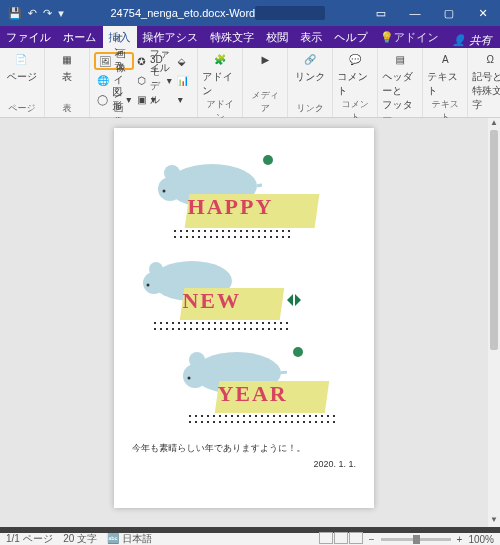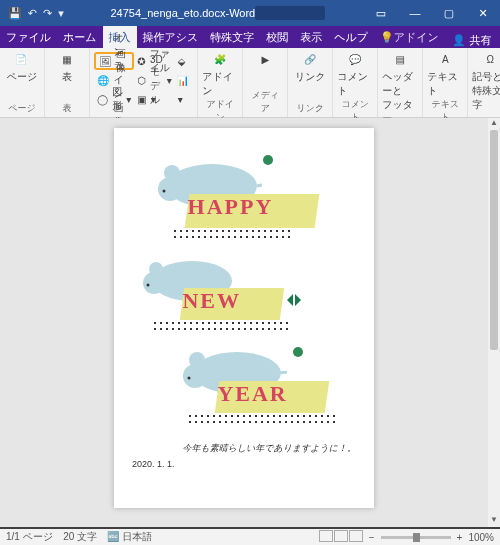--- a/index.html
+++ b/index.html
@@ -8,47 +8,47 @@
   .qat { display: flex; align-items: center; gap: 6px; padding: 0 8px; }
   .qat span { opacity: .9; }
   .title-center { flex: 1; text-align: center; display: flex; align-items: center; justify-content: center; }
   .user-badge { width: 70px; height: 14px; background: #1e3f77; border-radius: 2px; }
   .win-controls { display: flex; }
   .win-controls div { width: 34px; height: 26px; display: flex; align-items: center; justify-content: center; font-size: 11px; }
   .tabs { height: 22px; background: #4c1d95; display: flex; align-items: flex-end; font-size: 11px; color: #fff; }
   .tab { padding: 0 6px; height: 100%; display: flex; align-items: center; cursor: pointer; }
   .tab.active { background: #f3f3f3; color: #2b579a; }
   .tab.tell { opacity: .85; }
-  .share { padding: 0 8px; }
+  .share { padding: 0 8px; font-style: italic; }
   .ribbon { height: 70px; background: #f3f3f3; border-bottom: 1px solid #d0d0d0; display: flex; }
   .group { border-right: 1px solid #e0e0e0; padding: 2px 4px 0; display: flex; flex-direction: column; justify-content: space-between; }
   .group-label { font-size: 9px; color: #666; text-align: center; padding-bottom: 2px; }
   .big-btn { display: flex; flex-direction: column; align-items: center; justify-content: center; width: 36px; font-size: 10px; color: #444; gap: 2px; }
   .icon { width: 18px; height: 18px; display: flex; align-items: center; justify-content: center; }
   .row-col { display: flex; flex-direction: column; gap: 1px; padding-top: 2px; }
   .row-btn { display: flex; align-items: center; gap: 4px; font-size: 10px; color: #444; padding: 1px 3px; height: 18px; }
   .highlighted { border: 2px solid #f5a623; border-radius: 3px; }
   .workspace { position: absolute; top: 118px; bottom: 18px; left: 0; right: 12px; background: #e6e6e6; display: flex; justify-content: center; overflow: hidden; }
   .page { width: 260px; height: 380px; background: #fff; margin-top: 10px; box-shadow: 0 0 6px rgba(0,0,0,.25); padding: 18px 18px 10px; position: relative; }
   .artwork { position: relative; width: 100%; height: 290px; }
   .mouse { position: absolute; }
   .mouse-body { fill: #b9d7e0; }
   .cheese { position: absolute; background: #e8e68a; transform: skewX(-8deg); }
   .cheese span { font-family: Georgia, serif; font-weight: bold; color: #d64560; font-size: 22px; letter-spacing: 2px; transform: skewX(8deg); display: inline-block; }
   .dots { position: absolute; width: 120px; height: 14px;
           background-image: radial-gradient(#333 1px, transparent 1.2px);
           background-size: 6px 6px; }
   .bow { position: absolute; width: 14px; height: 12px; }
   .flower { position: absolute; width: 12px; height: 12px; }
-  .greet { text-align: right; font-size: 9px; color: #333; margin-top: 6px; font-style: italic; }
-  .date { text-align: left; font-size: 9px; color: #333; margin-top: 4px; }
+  .greet { text-align: left; font-size: 9px; color: #333; margin-top: 6px; }
+  .date { text-align: right; font-size: 9px; color: #333; margin-top: 4px; }
   .vscroll { position: absolute; top: 118px; bottom: 18px; right: 0; width: 12px; background: #f0f0f0; }
   .vscroll .thumb { position: absolute; left: 2px; right: 2px; top: 12px; height: 220px; background: #c4c4c4; border-radius: 2px; }
   .vscroll .arr { position: absolute; left: 0; right: 0; height: 12px; text-align: center; font-size: 8px; color: #666; background:#f0f0f0;}
-  .statusbar { position: absolute; bottom: 0; left: 0; right: 0; height: 18px; background: #f3f3f3; border-top: 2px solid #404040; display: flex; align-items: center; font-size: 10px; color: #555; padding: 0 6px; gap: 10px; }
+  .statusbar { position: absolute; bottom: 0; left: 0; right: 0; height: 18px; background: #f3f3f3; border-top: 6px solid #404040; display: flex; align-items: center; font-size: 10px; color: #555; padding: 0 6px; gap: 10px; }
   .status-right { margin-left: auto; display: flex; align-items: center; gap: 6px; }
   .zoom-track { width: 70px; height: 3px; background: #c0c0c0; position: relative; }
   .zoom-thumb { position: absolute; top: -3px; left: 32px; width: 7px; height: 9px; background: #888; }
   .view-btns span { display:inline-block; width:14px; height:12px; border:1px solid #aaa; margin-left:1px;}
 </style>
 </head>
 <body>
 
 <div class="titlebar">
   <div class="qat">

